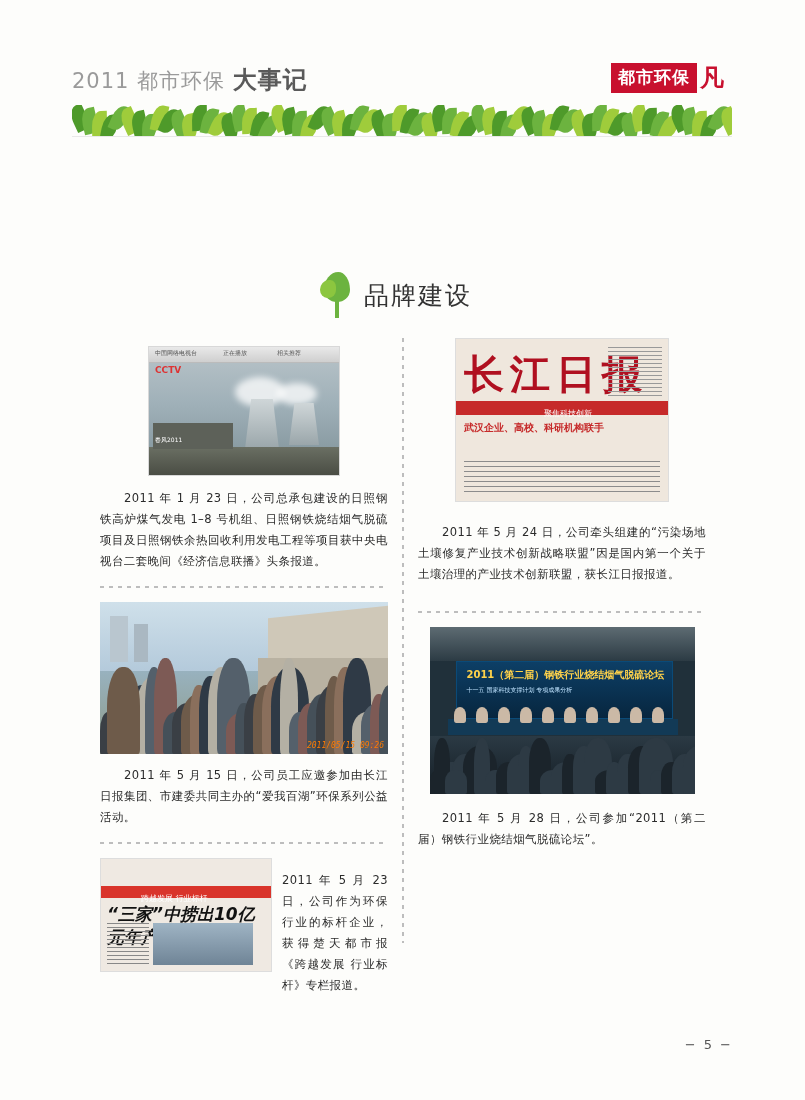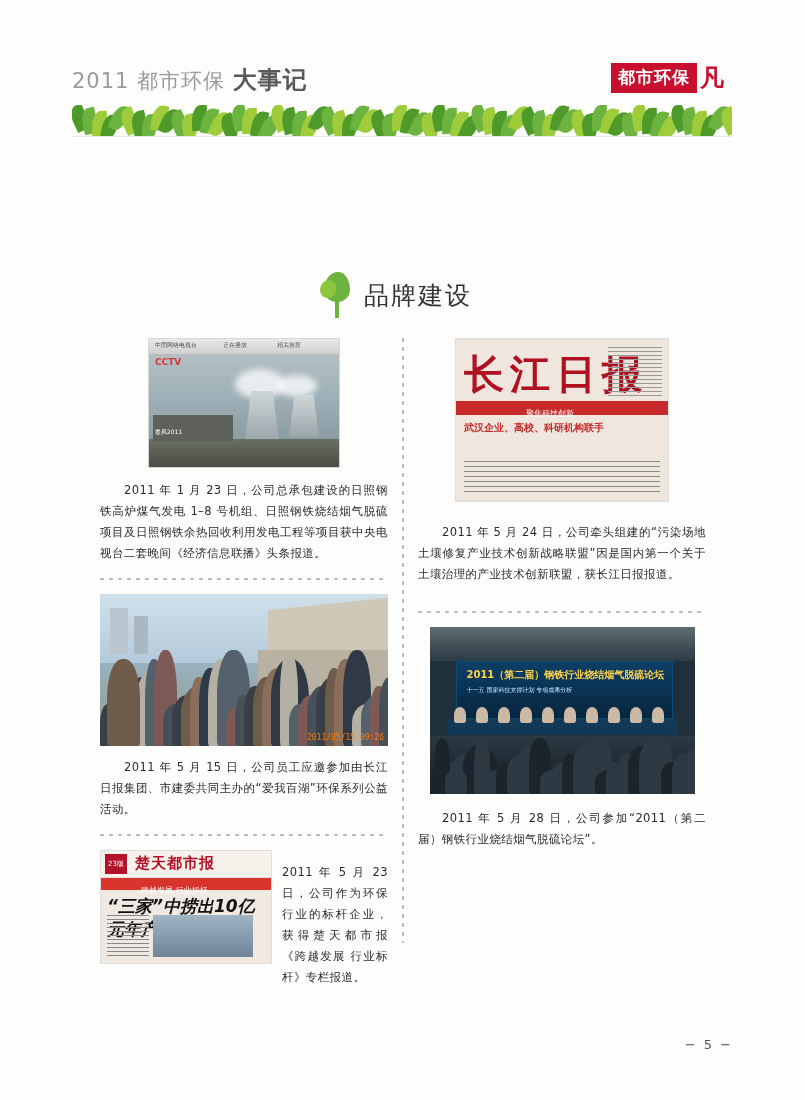--- a/index.html
+++ b/index.html
@@ -90,21 +90,21 @@
     background:repeating-linear-gradient(to right,#bdbdbd 0 4px,transparent 4px 9px);
     margin:14px 0 14px 0;
   }
   .caption{
     font-size:11.5px;color:#2b2b2b;line-height:21px;text-align:justify;
     text-indent:24px;letter-spacing:0.4px;
   }
   .caption.noindent{text-indent:0;}
   .photo{position:relative;overflow:hidden;background:#ccc;}
   
-  .p1{width:190px;height:128px;margin:0 auto;border:1px solid #d8d8d8;
+  .p1{width:190px;height:128px;margin:8px auto;border:1px solid #d8d8d8;
       background:linear-gradient(#b9c4c9 0%,#9fb0b8 45%,#7d8f96 100%);}
   .p1 .tvbar{position:absolute;left:0;top:0;width:100%;height:15px;
       background:linear-gradient(#e9e9e9,#cfcfcf);border-bottom:1px solid #bbb;}
   .p1 .tvbar span{position:absolute;top:2px;font-size:6px;color:#555;}
   .p1 .logo1{position:absolute;left:6px;top:18px;color:#d33;font-size:9px;font-weight:bold;}
   .p1 .tower{position:absolute;bottom:26px;width:34px;height:50px;
       background:linear-gradient(#cfd6d8,#9aa6aa);
       clip-path:polygon(18% 0,82% 0,100% 100%,0 100%);}
   .p1 .tower.a{left:96px;}
   .p1 .tower.b{left:140px;bottom:30px;height:42px;width:30px;}
@@ -114,21 +114,21 @@
   .p1 .smoke.s2{left:128px;top:36px;width:40px;height:22px;}
   .p1 .ground{position:absolute;left:0;bottom:0;width:100%;height:28px;
       background:linear-gradient(#6a6f63,#4a4d44);}
   .p1 .factory{position:absolute;bottom:26px;left:4px;width:80px;height:26px;
       background:#5d6159;}
   .p1 .date{position:absolute;left:6px;bottom:30px;color:#fff;font-size:6px;}
   .p1 .strip{position:absolute;left:0;bottom:0;width:100%;height:20px;
       background:#1b3f6e;display:flex;align-items:center;justify-content:center;}
   .p1 .strip span{color:#ffe; font-size:9px;letter-spacing:1px;}
   
-  .p2{width:288px;height:152px;background:linear-gradient(#b9cfe0 0%,#9ab6c9 35%,#8d9a86 100%);}
+  .p2{width:288px;height:152px;background:linear-gradient(#b9cfe0 0%,#9ab6c9 35%,#8d9a86 100%);font-style:italic;}
   .p2 .sky{position:absolute;left:0;top:0;width:100%;height:46%;
       background:linear-gradient(#cfe0ea,#b4cadb);}
   .p2 .bridge{position:absolute;right:0;top:10px;width:120px;height:80px;
       background:#cfc8b8;transform:skewY(-6deg);}
   .p2 .bridge2{position:absolute;right:0;top:56px;width:130px;height:60px;background:#b9b2a2;}
   .p2 .bldg{position:absolute;left:10px;top:14px;width:18px;height:46px;background:#b9c6cf;}
   .p2 .bldg2{position:absolute;left:34px;top:22px;width:14px;height:38px;background:#aab8c2;}
   .p2 .crowd{position:absolute;left:0;bottom:0;width:100%;height:66%;}
   .p2 .h{position:absolute;bottom:0;border-radius:45% 45% 6% 6%;}
   .p2 .stamp{position:absolute;right:4px;bottom:4px;color:#ff7a00;font-size:8px;
@@ -147,21 +147,21 @@
       font-weight:bold;font-style:italic;}
   .p3 .pic{position:absolute;left:52px;top:64px;width:100px;height:42px;
       background:linear-gradient(#9fb4c4,#6f8496);}
   .p3 .txtlines{position:absolute;left:6px;top:64px;width:42px;height:42px;
       background:repeating-linear-gradient(to bottom,#888 0 1px,transparent 1px 4px);}
   
   .p4{width:212px;height:162px;background:#efe7dd;border:1px solid #ddd;margin:0 auto;}
   .p4 .mast{position:absolute;left:8px;top:8px;color:#b01020;font-weight:bold;font-size:40px;
       letter-spacing:6px;font-family:"DejaVu Serif","Liberation Serif",serif;}
   .p4 .subbar{position:absolute;left:0;top:62px;width:100%;height:14px;background:#c62a2a;}
-  .p4 .subbar span{color:#fff;font-size:8px;line-height:14px;margin-left:70px;}
+  .p4 .subbar span{color:#fff;font-size:8px;line-height:14px;margin-left:88px;}
   .p4 .smallcol{position:absolute;right:6px;top:8px;width:54px;height:52px;
       background:repeating-linear-gradient(to bottom,#999 0 1px,transparent 1px 4px);}
   .p4 .line1{position:absolute;left:8px;top:82px;color:#c62a2a;font-size:10px;font-weight:bold;}
   .p4 .line2{position:absolute;left:8px;top:98px;color:#111;font-size:15px;font-weight:bold;}
   .p4 .body{position:absolute;left:8px;top:122px;width:196px;height:34px;
       background:repeating-linear-gradient(to bottom,#8c8c8c 0 1px,transparent 1px 5px);}
   
   .p5{width:265px;height:167px;background:#20303a;margin:0 auto;}
   .p5 .ceil{position:absolute;left:0;top:0;width:100%;height:34px;
       background:linear-gradient(#5d6b72,#2c3b44);}
@@ -344,24 +344,20 @@
         </div>
       <div class="stamp">2011/05/15 09:26</div>
     </div>
 
     <p class="caption">2011 年 5 月 15 日，公司员工应邀参加由长江日报集团、市建委共同主办的“爱我百湖”环保系列公益活动。</p>
 
     <div class="divider-h"></div>
 
     <div style="display:flex;align-items:flex-start;gap:10px;">
       <div class="photo p3">
-        <div class="top">
-          <div class="sq">23版</div>
-          <div class="mast">楚天都市报</div>
-        </div>
         <div class="redbar">
           <span>跨越发展 行业标杆</span>
         </div>
         <div class="headline">“三家”中捞出10亿元年产值</div>
         <div class="txtlines"></div>
         <div class="pic"></div>
       </div>
       <p class="caption noindent" style="flex:1;">2011 年 5 月 23 日，公司作为环保行业的标杆企业，获得楚天都市报《跨越发展 行业标杆》专栏报道。</p>
     </div>
 

